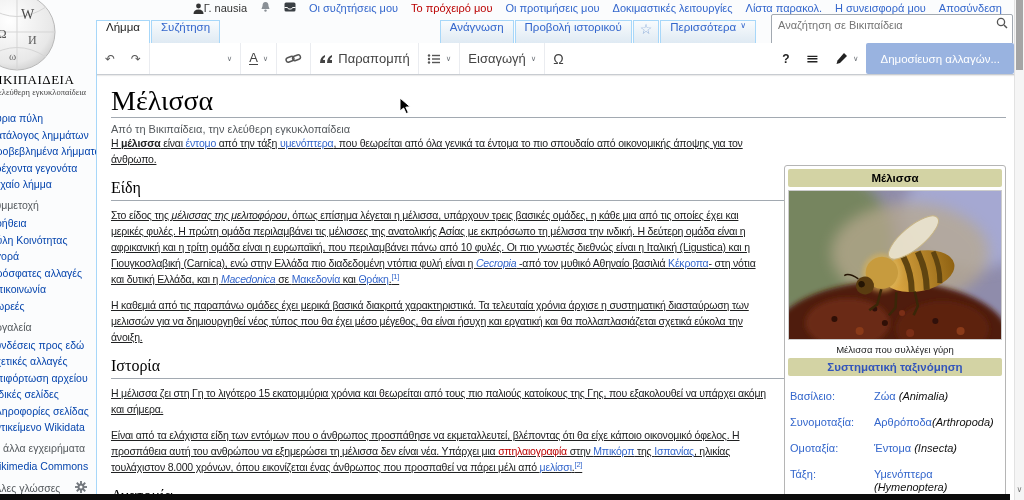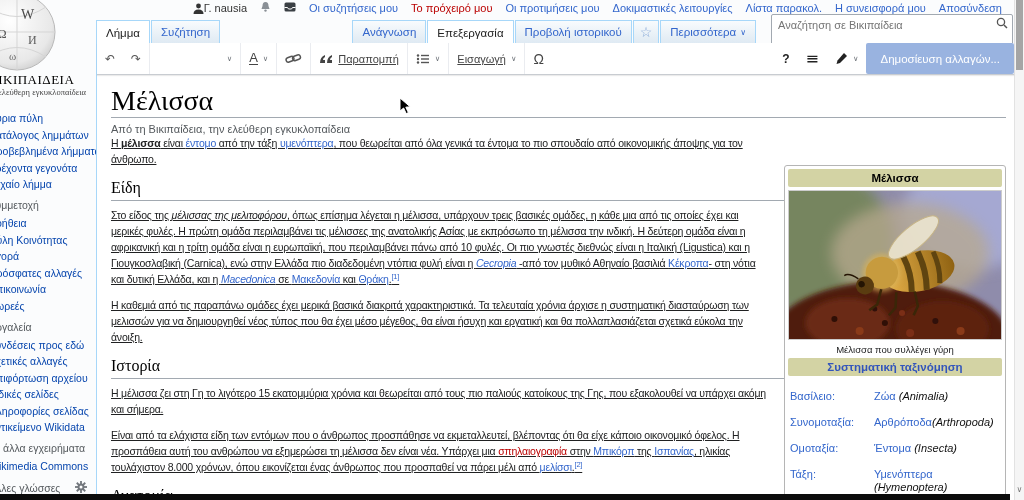--- a/index.html
+++ b/index.html
@@ -12,21 +12,21 @@
   
   .personal-bar{position:absolute;top:-6px;right:22px;height:20px;display:flex;align-items:flex-end;
                 gap:13px;font-size:11px;white-space:nowrap;}
   .personal-bar .uname{color:#333;display:flex;align-items:flex-end;}
   .pb-link{color:#3366cc;}
   .pb-link.redlink{color:#ba0000;}
 
   
   .tab-strip{position:absolute;left:96px;right:10px;top:20px;height:23px;display:flex;align-items:flex-end;
              border-bottom:1px solid #a7d7f9;font-size:11.5px;}
-  .tab{height:23px;box-sizing:border-box;display:flex;align-items:center;padding:0 9px;
+  .tab{height:23px;box-sizing:border-box;display:flex;align-items:flex-start;padding:0 9px;
        background:linear-gradient(to top,#dfeaf3,#f8fbfd);border:1px solid #a7d7f9;border-bottom:none;
        color:#3366cc;margin-right:1px;white-space:nowrap;}
   .tab.active{position:relative;z-index:2;height:24px;margin-bottom:-1px;background:#fff;color:#222;}
   .tab .chev{font-size:8px;color:#3366cc;margin-left:4px;}
   .tab.star-tab{color:#88a9d8;font-size:14px;padding:0 6px;}
   .tabs-right{margin-left:auto;display:flex;align-items:flex-end;}
   .searchbox{position:relative;align-self:center;margin-left:14px;margin-right:1px;}
   .searchbox input{width:212px;height:17px;border:1px solid #a2a9b1;border-radius:2px;
                    font-size:11px;padding:1px 22px 15px 6px;color:#444;outline:none;
                    font-family:"Liberation Sans","DejaVu Sans",sans-serif;}
@@ -50,21 +50,21 @@
   .content{position:absolute;left:96px;top:43px;width:918px;height:457px;background:#fff;
            border-left:1px solid #a7d7f9;box-sizing:border-box;}
   
   .ve-toolbar{height:31px;display:flex;align-items:stretch;background:#fff;border-bottom:1px solid #c8ccd1;
               box-shadow:0 1px 1px rgba(0,0,0,.08);position:relative;z-index:5;}
   .tb-btn{display:flex;align-items:center;padding:0 8px;color:#555;font-size:12px;white-space:nowrap;}
   .tb-group{display:flex;align-items:stretch;border-right:1px solid #eaecf0;}
   .tb-chev{font-size:7.5px;color:#72777d;margin-left:5px;}
   .tb-format{width:74px;justify-content:flex-end;}
   .tb-A{font-size:13px;color:#444;border-bottom:1.5px solid #444;line-height:12px;}
-  .tb-label{color:#444;font-size:11px;margin-left:5px;text-decoration:underline;}
+  .tb-label{color:#444;font-size:13px;margin-left:5px;}
   .tb-right{margin-left:auto;display:flex;align-items:stretch;}
   .tb-omega{font-size:14px;color:#444;}
   .publish{background:#99b3e0;color:#fff;font-size:11.5px;display:flex;align-items:center;
            padding:0 14px;border-radius:2px;}
 
   
   .ve-surface{padding:0 8px 0 14px;color:#202122;}
   h1.pagetitle{font-family:"Liberation Serif","DejaVu Serif",serif;font-size:28px;font-weight:normal;
        margin:12px 0 0 0;line-height:28px;padding-bottom:2px;border-bottom:1px solid #a2a9b1;color:#000;}
   .sub{font-size:11px;color:#54595d;margin-top:5px;line-height:12px;}
@@ -133,23 +133,20 @@
   <div class="tab-strip">
     <div class="tab active">
         <span>Λήμμα</span>
       </div>
     <div class="tab">
         <span>Συζήτηση</span>
       </div>
     <div class="tabs-right">
       <div class="tab">
           <span>Ανάγνωση</span>
-        </div>
-      <div class="tab active">
-          <span>Επεξεργασία</span>
         </div>
       <div class="tab">
           <span>Προβολή ιστορικού</span>
         </div>
       <div class="tab star-tab glyph">
           <span>☆</span>
         </div>
       <div class="tab">
           <span>Περισσότερα</span>
           <span class="chev glyph">∨</span>

